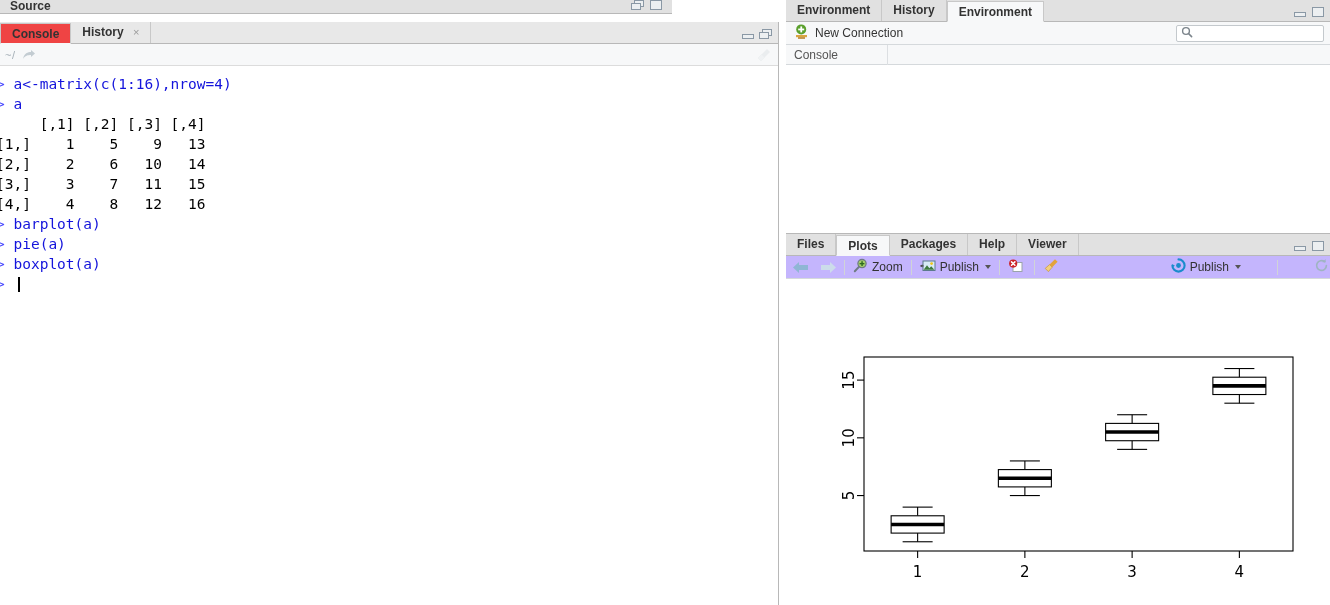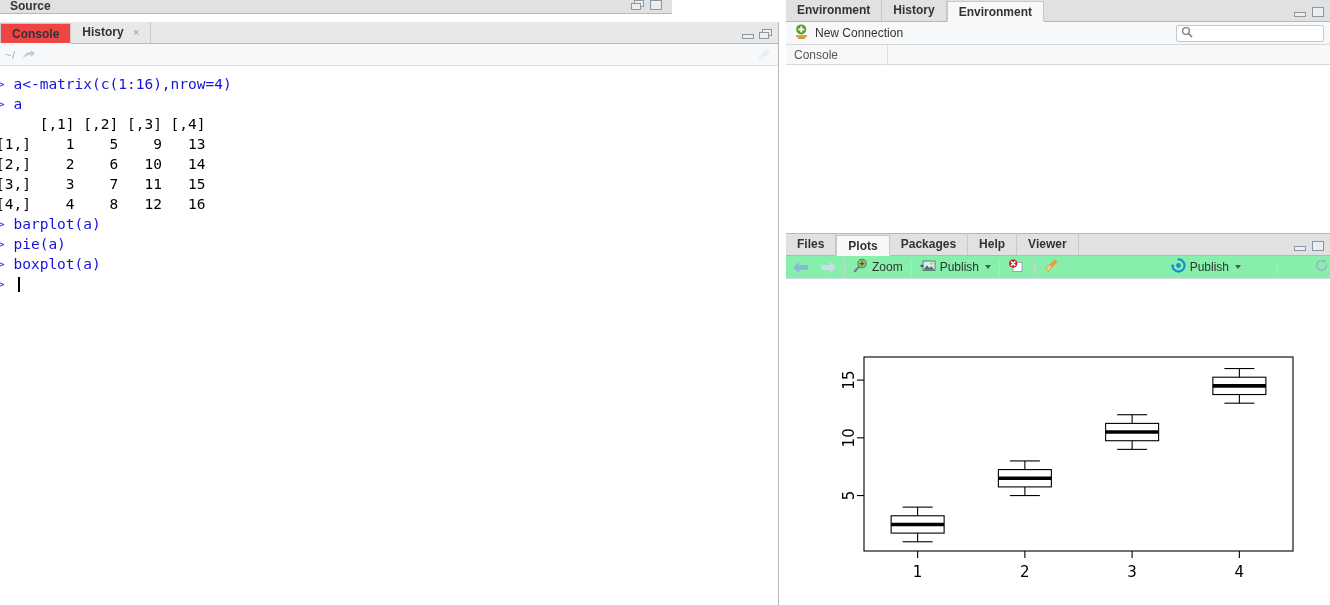--- a/index.html
+++ b/index.html
@@ -143,21 +143,21 @@
 
   
   #plot-panel {
     position: absolute; left: 786px; top: 213px; width: 544px; height: 392px;
     background: #ffffff; overflow: hidden;
     border-top: 1px solid #b8b8b8;
     margin-top: 20px;
   }
   #plot-toolbar {
     position: absolute; left: 0; right: 0; top: 22px; height: 23px;
-    background: #86efac; border-bottom: 1px solid #d5d9dc;
+    background: #c4b5fd; border-bottom: 1px solid #d5d9dc;
     display: flex; align-items: center; gap: 0px;
   }
   .tbitem {
     display: flex; align-items: center; gap: 4px;
     height: 22px; padding: 0 6px; font-size: 12px; color: #333;
     cursor: default;
   }
   .tbsep { width: 1px; height: 15px; background: #d0d4d7; margin: 0 2px; }
   .caretdn {
     width: 0; height: 0; border-left: 3.5px solid transparent;

